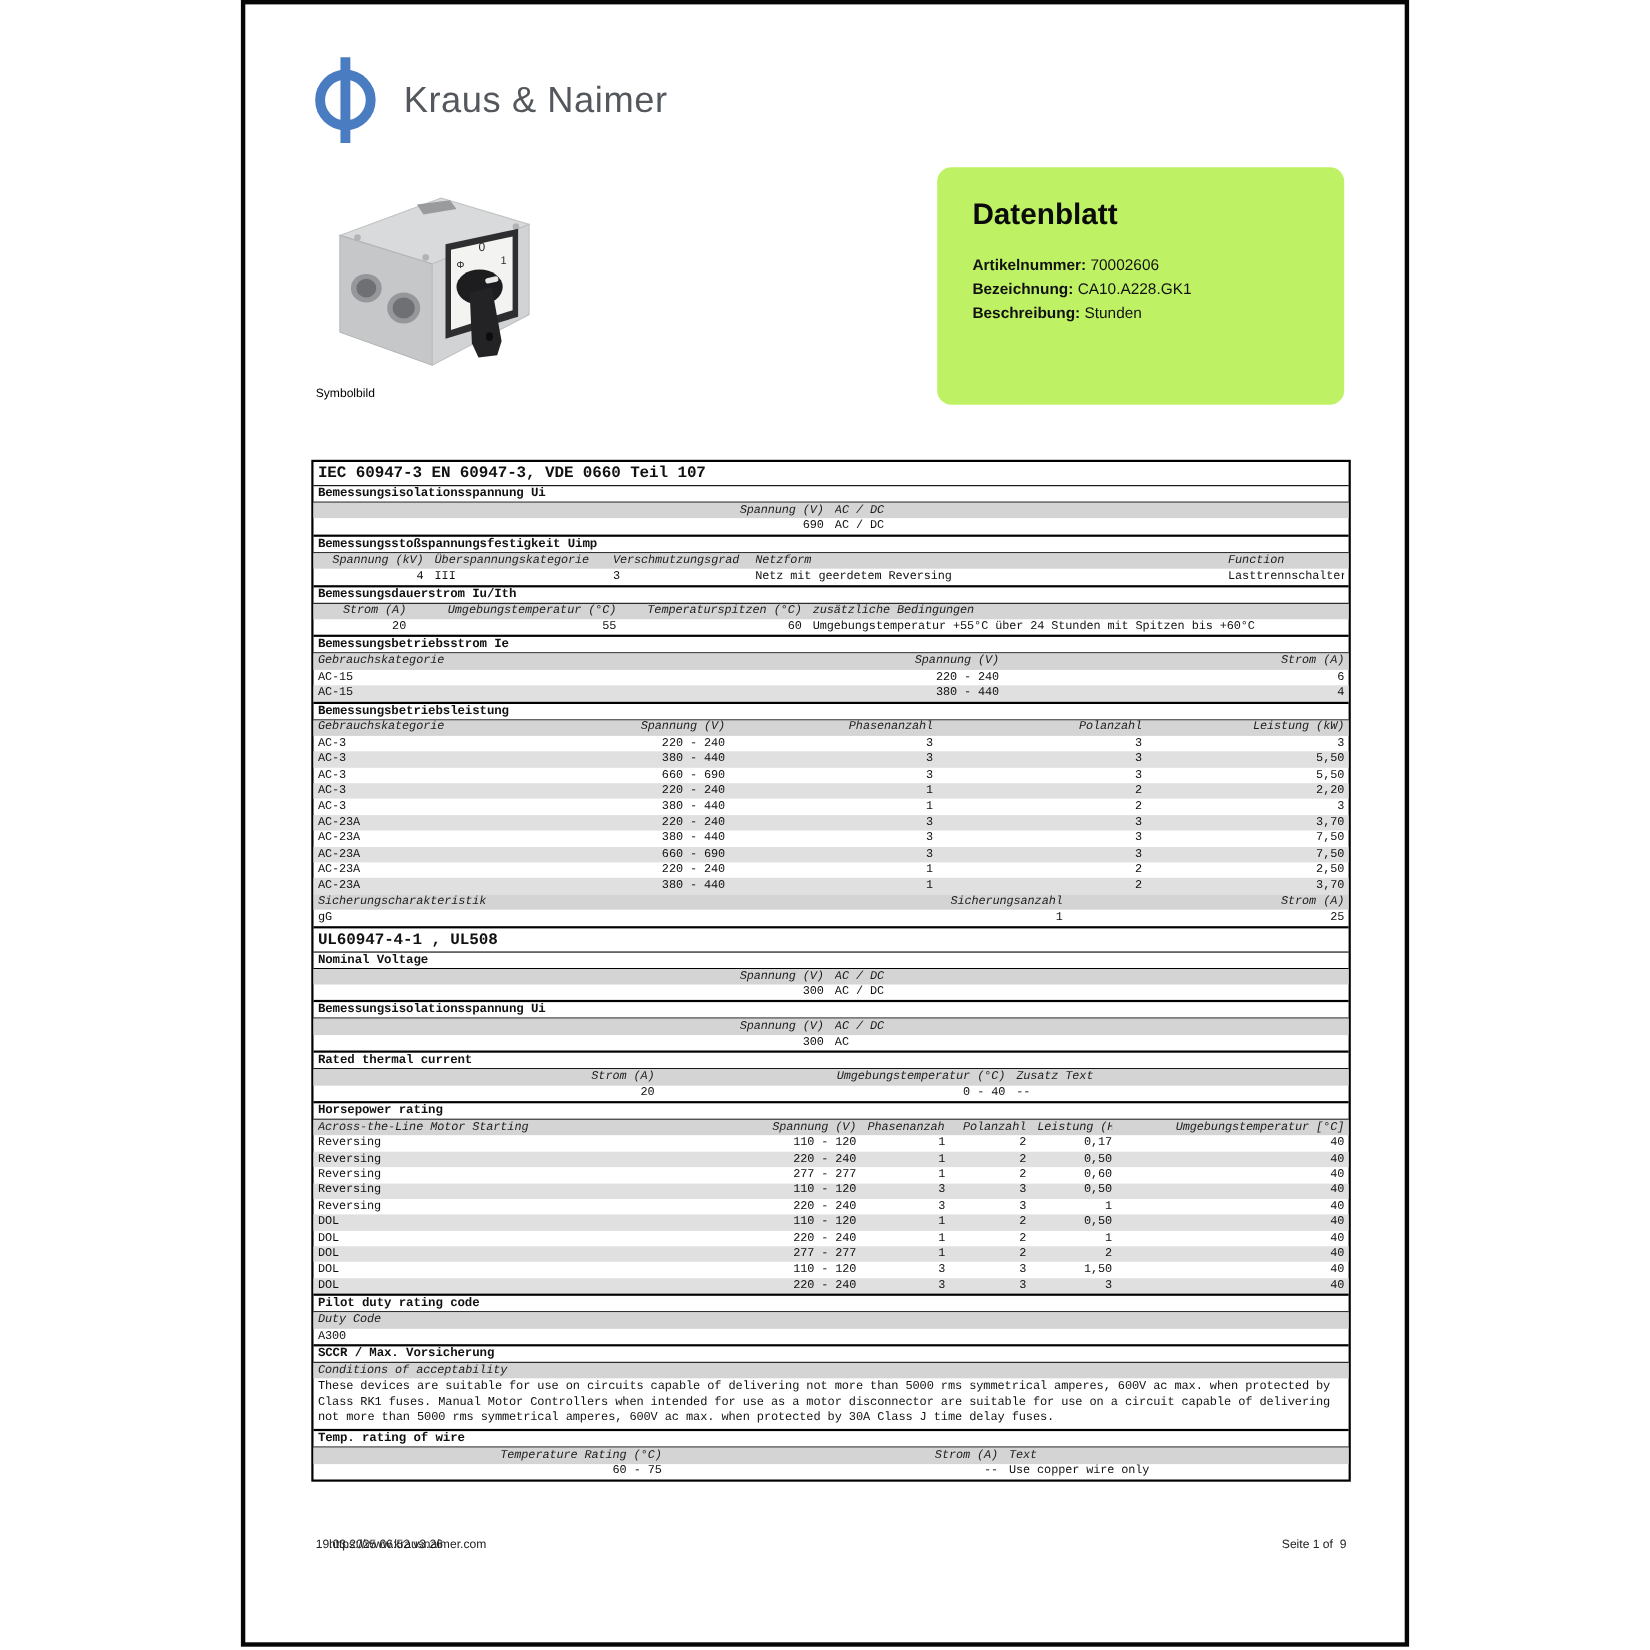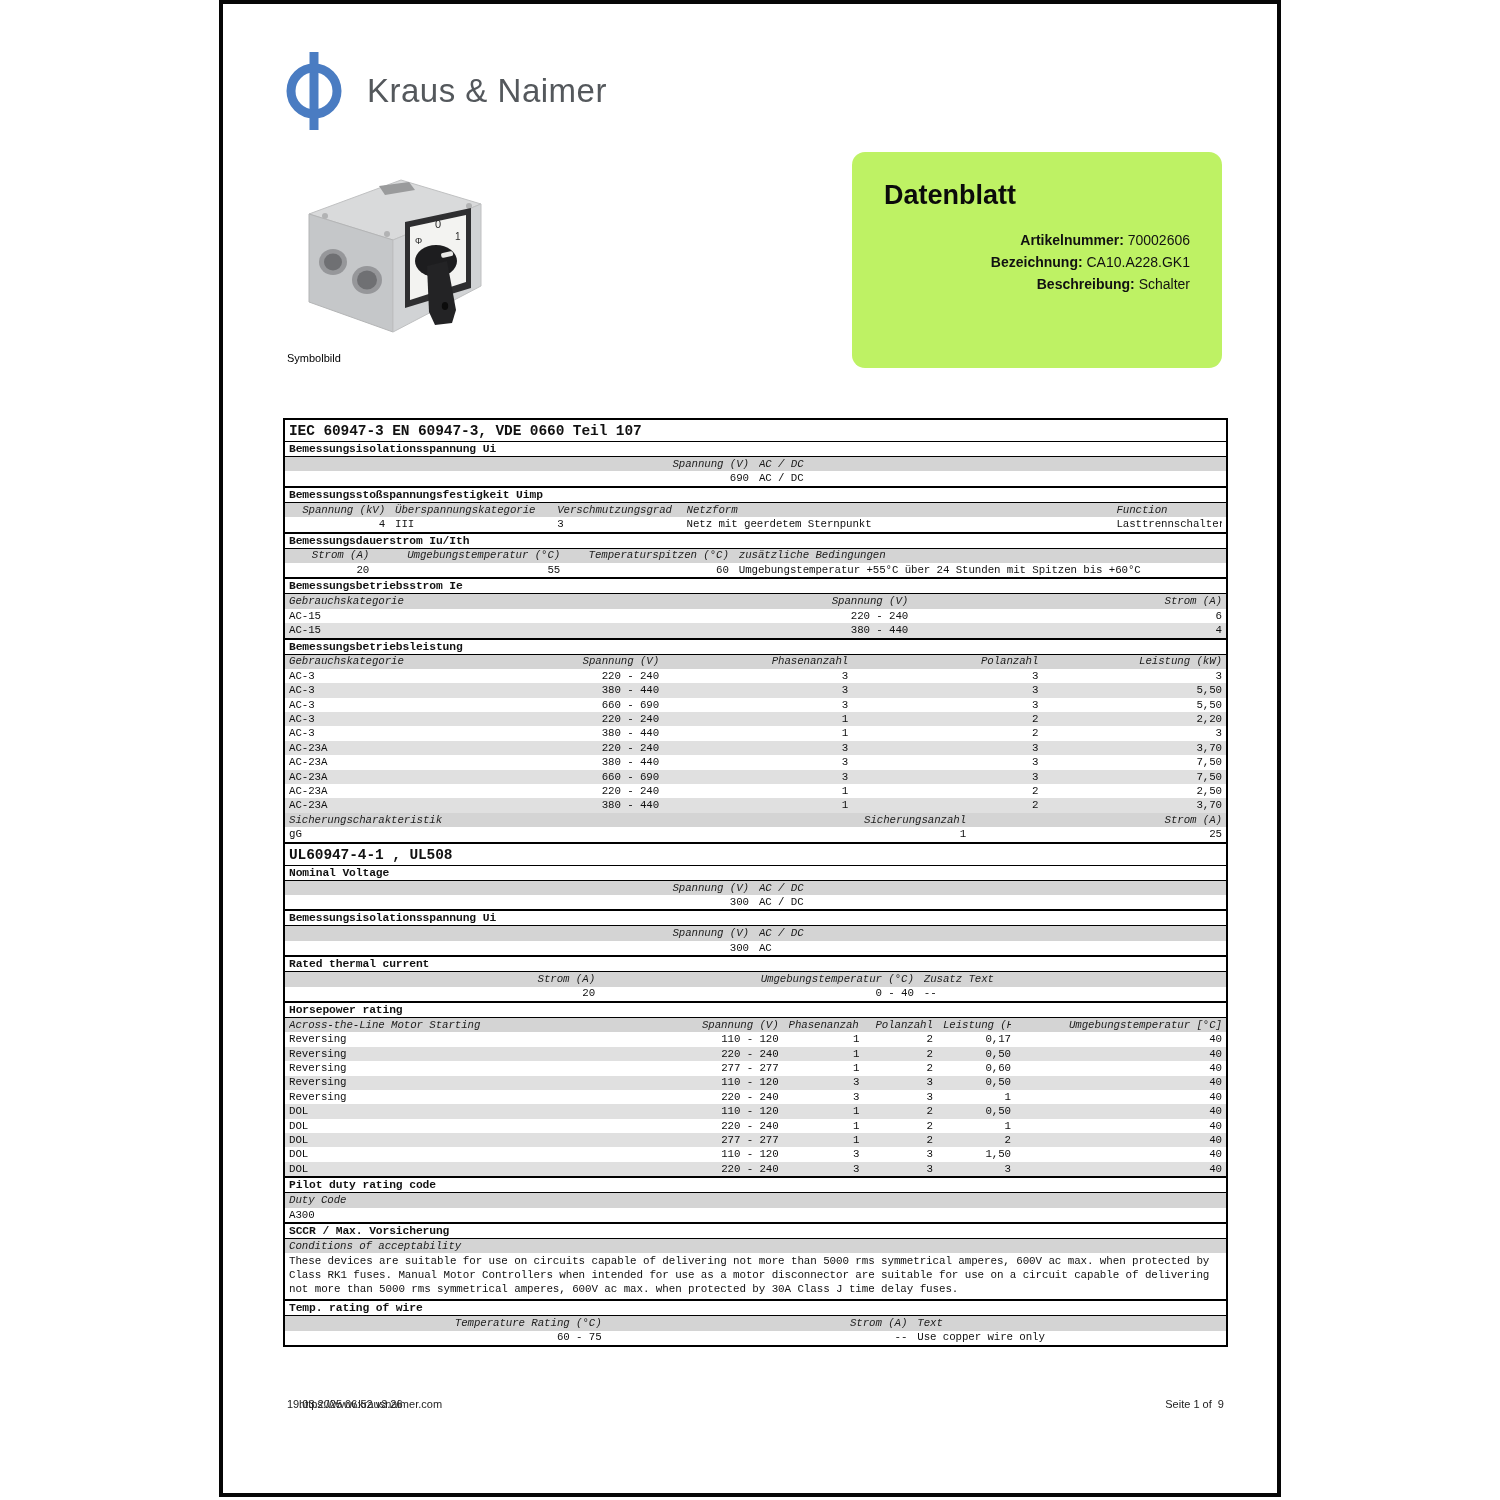--- a/index.html
+++ b/index.html
@@ -10,21 +10,21 @@
   .brand{position:absolute;left:60px;top:46px;display:flex;align-items:center;gap:22px;}
   .brand-name{font-size:33px;color:#54585c;letter-spacing:0.5px;font-weight:400;}
 
   
   .product{position:absolute;left:60px;top:156px;width:210px;height:190px;}
   .symbol-caption{position:absolute;left:64px;top:348px;font-size:11px;color:#000000;}
 
   
   .info-box{position:absolute;left:629px;top:148px;width:370px;height:216px;background:#bef264;border-radius:13px;box-sizing:border-box;padding:28px 32px;}
   .info-title{font-size:27px;font-weight:bold;color:#0b0b0b;margin-bottom:18px;}
-  .info-line{font-size:14px;line-height:22px;color:#111;text-align:right;}
+  .info-line{font-size:14px;line-height:22px;color:#111;}
   .info-line b{font-weight:bold;}
 
   
   .spec-table{position:absolute;left:60px;top:414px;width:945px;border:2px solid #000;box-sizing:border-box;background:#fff;font-family:Liberation Mono, monospace;}
   .t-title{font-size:14.5px;font-weight:bold;padding:3px 4px 2px 4px;border-bottom:1px solid #000;letter-spacing:-0.1px;}
   .t-title.later{border-top:2px solid #000;}
   .t-section{font-size:11.3px;font-weight:bold;padding:1px 4px;border-top:2px solid #000;border-bottom:1px solid #000;letter-spacing:-0.1px;}
   .t-title + .t-section, .spec-table > .t-section:first-child{border-top:none;}
   .row{display:grid;column-gap:10px;padding:0 4px;height:14.4px;line-height:14.6px;font-size:10.8px;letter-spacing:-0.1px;align-items:center;}
   .row .c{overflow:hidden;white-space:nowrap;}
@@ -108,21 +108,21 @@
   <div class="symbol-caption">Symbolbild</div>
 
   <div class="info-box">
     <div class="info-title">Datenblatt</div>
     <div>
 
         <div class="info-line"><b>Artikelnummer:</b> <span>70002606</span></div>
 
         <div class="info-line"><b>Bezeichnung:</b> <span>CA10.A228.GK1</span></div>
 
-        <div class="info-line"><b>Beschreibung:</b> <span>Schalter</span></div>
+        <div class="info-line"><b>Beschreibung:</b> <span>Stunden</span></div>
       </div>
   </div>
 
   <div class="spec-table">
 
     <div class="t-title">IEC 60947-3 EN 60947-3, VDE 0660 Teil 107</div>
 
     <div class="t-section">Bemessungsisolationsspannung Ui</div>
     <div class="row hdr cols-ui">
       <span class="c">Spannung (V)</span>
@@ -138,21 +138,21 @@
       <span class="c">Spannung (kV)</span>
       <span class="c">Überspannungskategorie</span>
       <span class="c">Verschmutzungsgrad</span>
       <span class="c">Netzform</span>
       <span class="c">Function</span>
     </div>
     <div class="row cols-uimp">
       <span class="c">4</span>
       <span class="c">III</span>
       <span class="c">3</span>
-      <span class="c">Netz mit geerdetem Sternpunkt</span>
+      <span class="c">Netz mit geerdetem Reversing</span>
       <span class="c">Lasttrennschalter</span>
     </div>
 
     <div class="t-section">Bemessungsdauerstrom Iu/Ith</div>
     <div class="row hdr cols-iuith">
       <span class="c">Strom (A)</span>
       <span class="c">Umgebungstemperatur (°C)</span>
       <span class="c">Temperaturspitzen (°C)</span>
       <span class="c">zusätzliche Bedingungen</span>
     </div>

